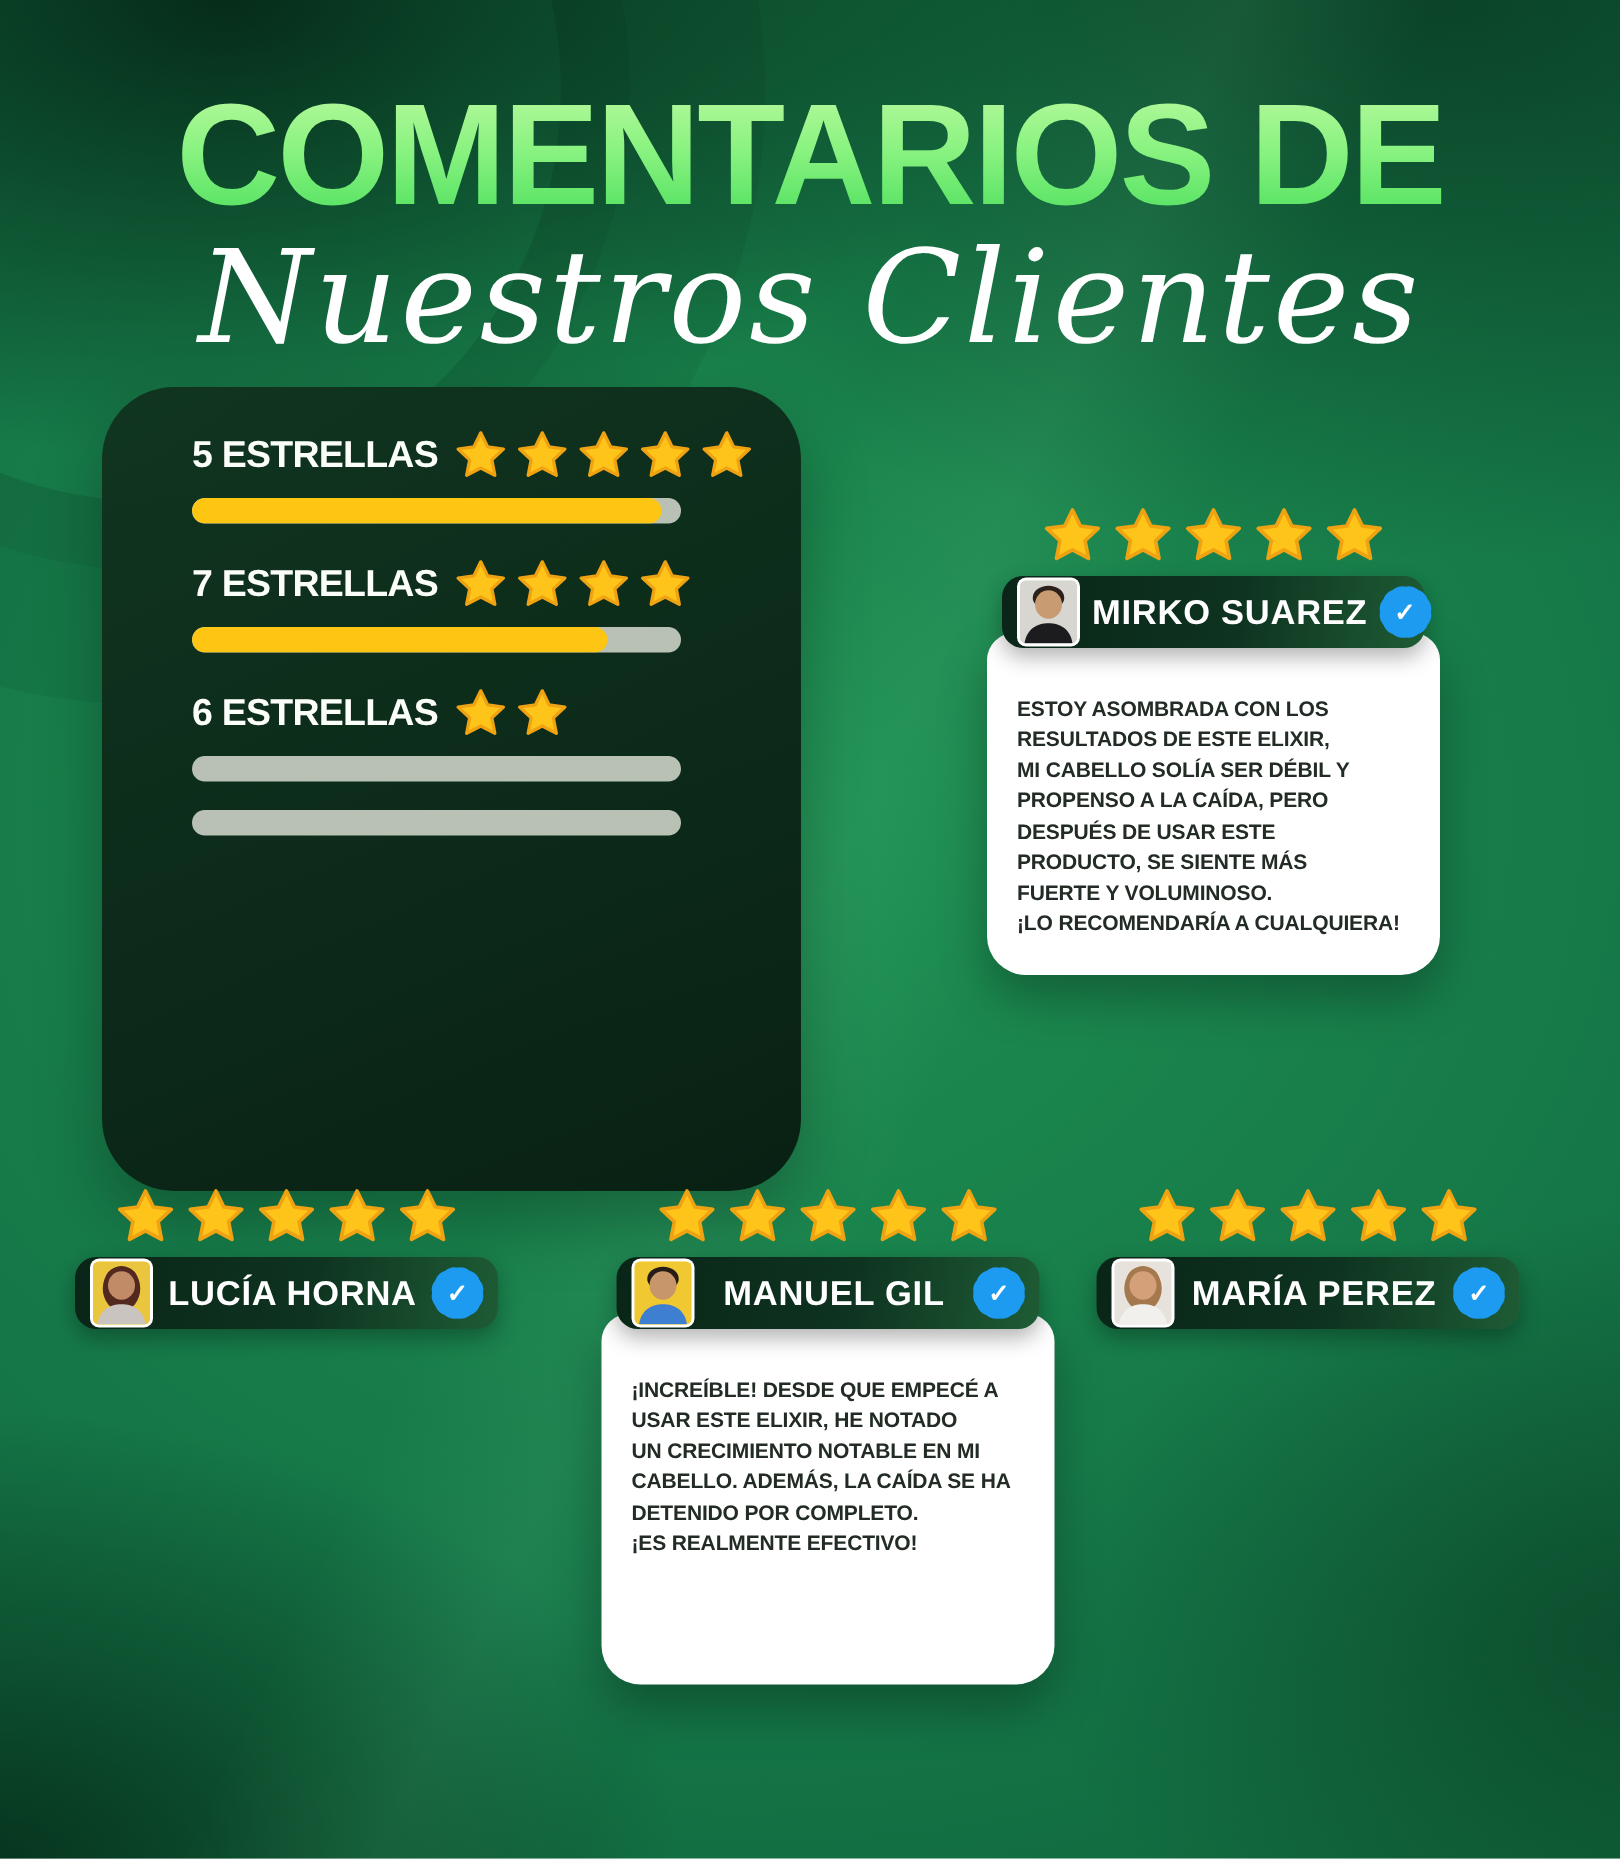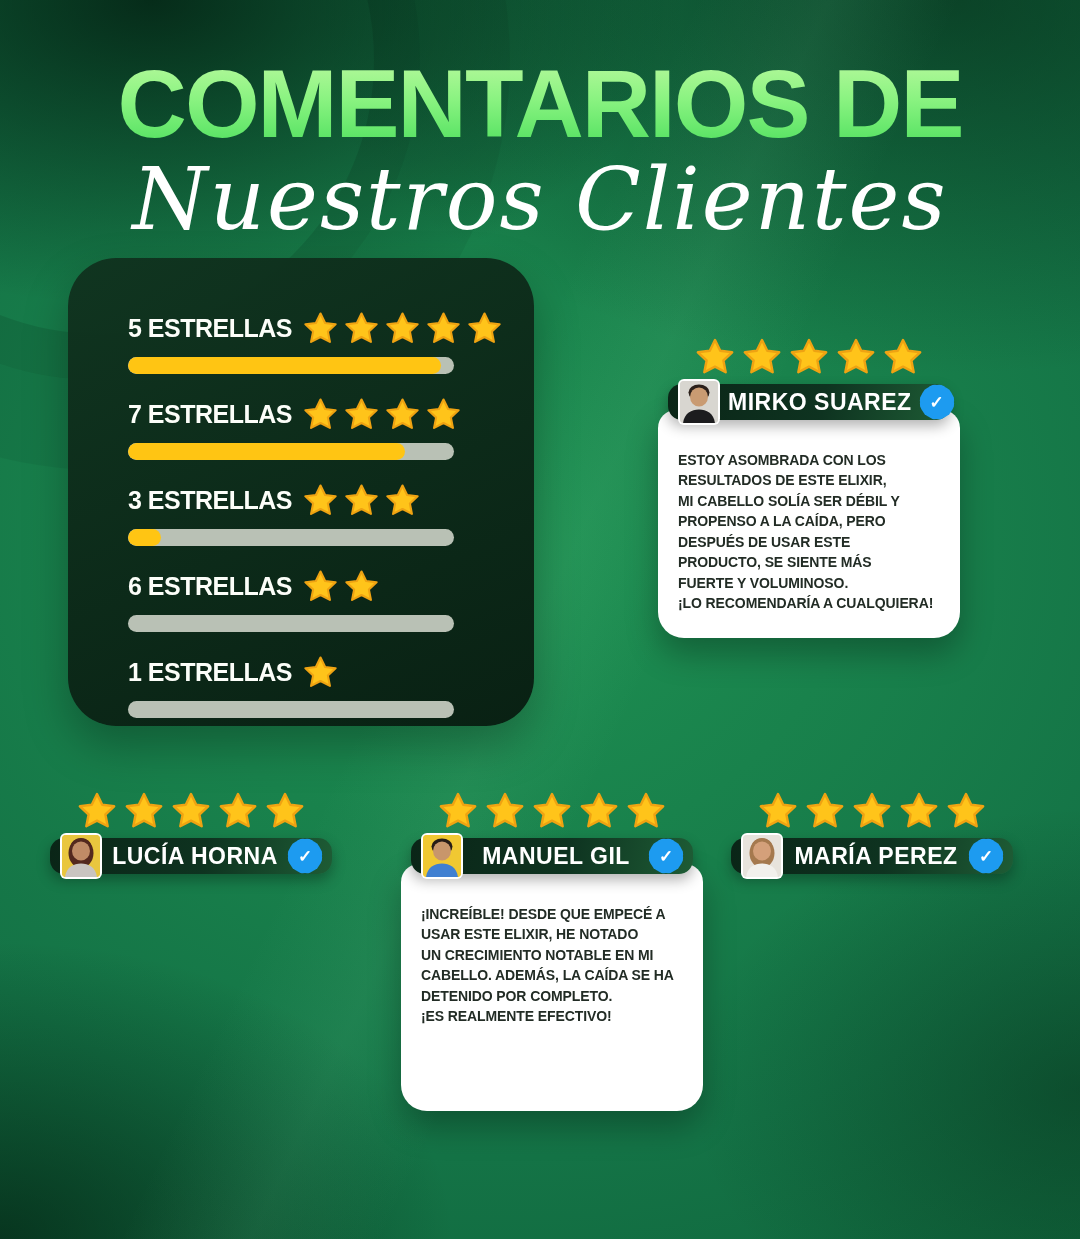--- a/index.html
+++ b/index.html
@@ -36,45 +36,45 @@
     text-shadow:none;
   }
   .title-script{
     margin-top:2px;
     font-family:"DejaVu Serif",serif;font-style:italic;font-weight:400;
     font-size:86px;line-height:1.05;color:#FFFFFF;letter-spacing:2px;
   }
 
   
   .panel{
-    position:absolute;left:68px;top:258px;width:466px;height:468px;
+    position:absolute;left:68px;top:258px;width:466px;height:536px;
     border-radius:48px;
     background:linear-gradient(155deg,rgba(16,51,31,.97) 0%,rgba(8,29,17,.97) 100%);
     box-shadow:0 20px 45px rgba(0,0,0,.28);
-    padding:49px 0 0 60px;
+    padding:24px 0 0 60px;
   }
   .rate-row{margin-bottom:19px;}
   .rate-top{display:flex;align-items:center;gap:10px;height:42px;}
   .rate-label{color:#FCFEF9;font-weight:700;font-size:25px;letter-spacing:-.5px;white-space:nowrap;}
   .rate-top .star{width:37px;height:37px;flex:none;}
   .track{width:326px;height:17px;border-radius:9px;background:var(--bar-track);margin-top:8px;overflow:hidden;}
   .fill{height:100%;border-radius:9px;background:var(--bar-fill);}
 
   
   .t-card{position:absolute;width:302px;}
   .c-mirko{left:658px;top:336px;}
   .c1{left:40px;top:790px;}
   .c2{left:401px;top:790px;}
   .c3{left:721px;top:790px;}
 
   .t-stars{display:flex;justify-content:center;align-items:center;gap:5px;height:42px;margin-bottom:6px;}
   .t-stars .star{width:42px;height:42px;}
 
   .t-header{
-    position:relative;z-index:2;margin:0 10px;height:36px;border-radius:14px;
+    position:relative;z-index:2;margin:0 10px;height:48px;border-radius:14px;
     background:linear-gradient(100deg,var(--header-g1) 0%,var(--header-g2) 55%,var(--header-g3) 100%);
     display:flex;align-items:center;gap:10px;padding:0 12px;
     box-shadow:0 6px 14px rgba(0,0,0,.30);
   }
   .t-avatar{width:38px;height:42px;border-radius:4px;overflow:hidden;flex:none;
     box-shadow:0 0 0 2px #FFFFFF;background:var(--av-bg,#DDD);}
   .t-avatar svg{display:block;width:100%;height:100%;}
   .t-name{flex:1;text-align:center;color:#FFFFFF;font-weight:700;font-size:23px;letter-spacing:.5px;white-space:nowrap;}
   .t-badge{position:relative;width:30px;height:30px;flex:none;}
   .t-badge i{position:absolute;inset:0;background:var(--verified-blue);border-radius:30%;}
@@ -149,60 +149,33 @@
               <path d="M12 2.3l3 6.1 6.8.9-5 4.7 1.3 6.7L12 17.5l-6.1 3.2 1.3-6.7-5-4.7 6.8-.9z" fill="#FFC41A" stroke="#EFA312" stroke-width="1.4" stroke-linejoin="round"></path>
             </svg></span>
         </span>
     </div>
     <div class="track">
         <div class="fill" style="width: 85%;"></div>
       </div>
   </div>
   <div class="rate-row">
     <div class="rate-top">
-      <span class="rate-label">3 ESTRELLAS</span>
-      <span class="rate-top-stars" style="display:flex;gap:4px">
-          <span style="width: 37px; height: 37px;"><svg class="star" viewBox="0 0 24 24" style="width:100%;height:100%">
-              <path d="M12 2.3l3 6.1 6.8.9-5 4.7 1.3 6.7L12 17.5l-6.1 3.2 1.3-6.7-5-4.7 6.8-.9z" fill="#FFC41A" stroke="#EFA312" stroke-width="1.4" stroke-linejoin="round"></path>
-            </svg></span>
-          <span style="width: 37px; height: 37px;"><svg class="star" viewBox="0 0 24 24" style="width:100%;height:100%">
-              <path d="M12 2.3l3 6.1 6.8.9-5 4.7 1.3 6.7L12 17.5l-6.1 3.2 1.3-6.7-5-4.7 6.8-.9z" fill="#FFC41A" stroke="#EFA312" stroke-width="1.4" stroke-linejoin="round"></path>
-            </svg></span>
-          <span style="width: 37px; height: 37px;"><svg class="star" viewBox="0 0 24 24" style="width:100%;height:100%">
-              <path d="M12 2.3l3 6.1 6.8.9-5 4.7 1.3 6.7L12 17.5l-6.1 3.2 1.3-6.7-5-4.7 6.8-.9z" fill="#FFC41A" stroke="#EFA312" stroke-width="1.4" stroke-linejoin="round"></path>
-            </svg></span>
-        </span>
-    </div>
-    <div class="track">
-        <div class="fill" style="width: 10%;"></div>
-      </div>
-  </div>
-  <div class="rate-row">
-    <div class="rate-top">
       <span class="rate-label">6 ESTRELLAS</span>
       <span class="rate-top-stars" style="display:flex;gap:4px">
           <span style="width: 37px; height: 37px;"><svg class="star" viewBox="0 0 24 24" style="width:100%;height:100%">
               <path d="M12 2.3l3 6.1 6.8.9-5 4.7 1.3 6.7L12 17.5l-6.1 3.2 1.3-6.7-5-4.7 6.8-.9z" fill="#FFC41A" stroke="#EFA312" stroke-width="1.4" stroke-linejoin="round"></path>
             </svg></span>
           <span style="width: 37px; height: 37px;"><svg class="star" viewBox="0 0 24 24" style="width:100%;height:100%">
               <path d="M12 2.3l3 6.1 6.8.9-5 4.7 1.3 6.7L12 17.5l-6.1 3.2 1.3-6.7-5-4.7 6.8-.9z" fill="#FFC41A" stroke="#EFA312" stroke-width="1.4" stroke-linejoin="round"></path>
             </svg></span>
         </span>
     </div>
     <div class="track"></div>
   </div>
   <div class="rate-row">
-    <div class="rate-top">
-      <span class="rate-label">1 ESTRELLAS</span>
-      <span class="rate-top-stars" style="display:flex;gap:4px">
-          <span style="width: 37px; height: 37px;"><svg class="star" viewBox="0 0 24 24" style="width:100%;height:100%">
-              <path d="M12 2.3l3 6.1 6.8.9-5 4.7 1.3 6.7L12 17.5l-6.1 3.2 1.3-6.7-5-4.7 6.8-.9z" fill="#FFC41A" stroke="#EFA312" stroke-width="1.4" stroke-linejoin="round"></path>
-            </svg></span>
-        </span>
-    </div>
     <div class="track"></div>
   </div>
 </section>
 
 <section class="t-card c-mirko">
   <div class="t-stars">
       <span style="width: 42px; height: 42px;"><svg class="star" viewBox="0 0 24 24" style="width:100%;height:100%">
           <path d="M12 2.3l3 6.1 6.8.9-5 4.7 1.3 6.7L12 17.5l-6.1 3.2 1.3-6.7-5-4.7 6.8-.9z" fill="#FFC41A" stroke="#EFA312" stroke-width="1.4" stroke-linejoin="round"></path>
         </svg></span>
       <span style="width: 42px; height: 42px;"><svg class="star" viewBox="0 0 24 24" style="width:100%;height:100%">

